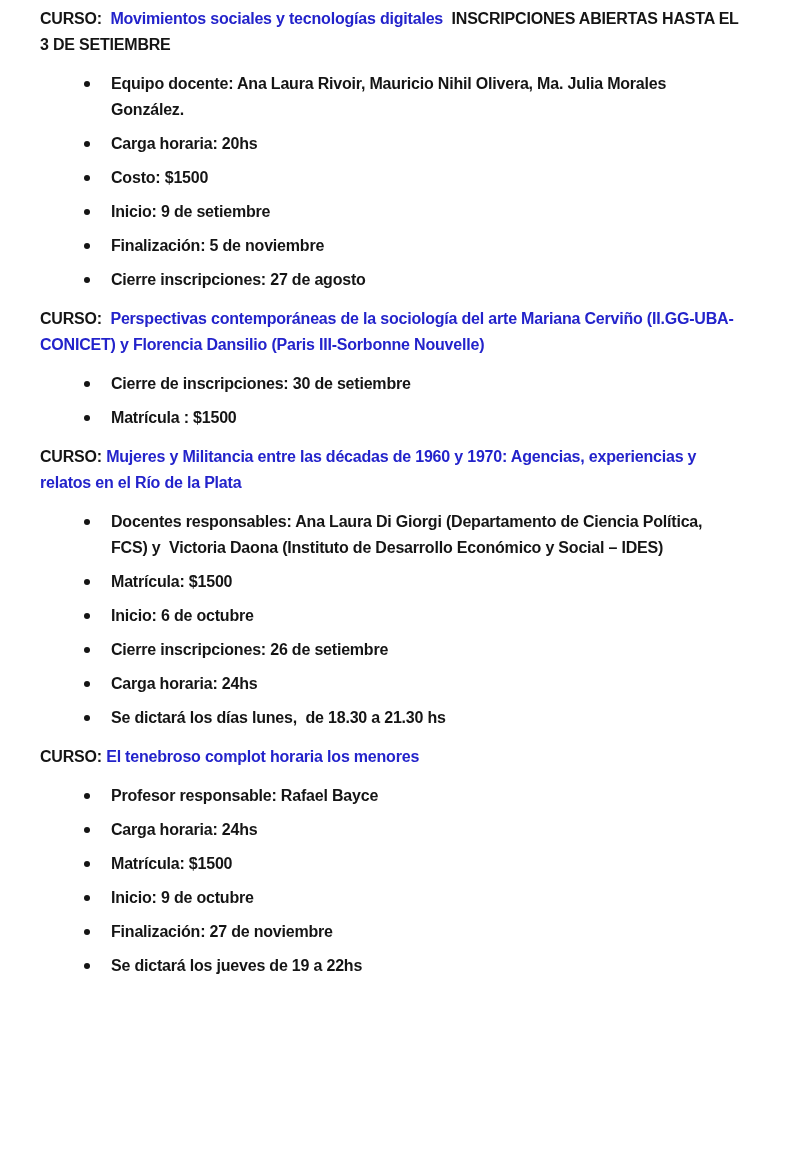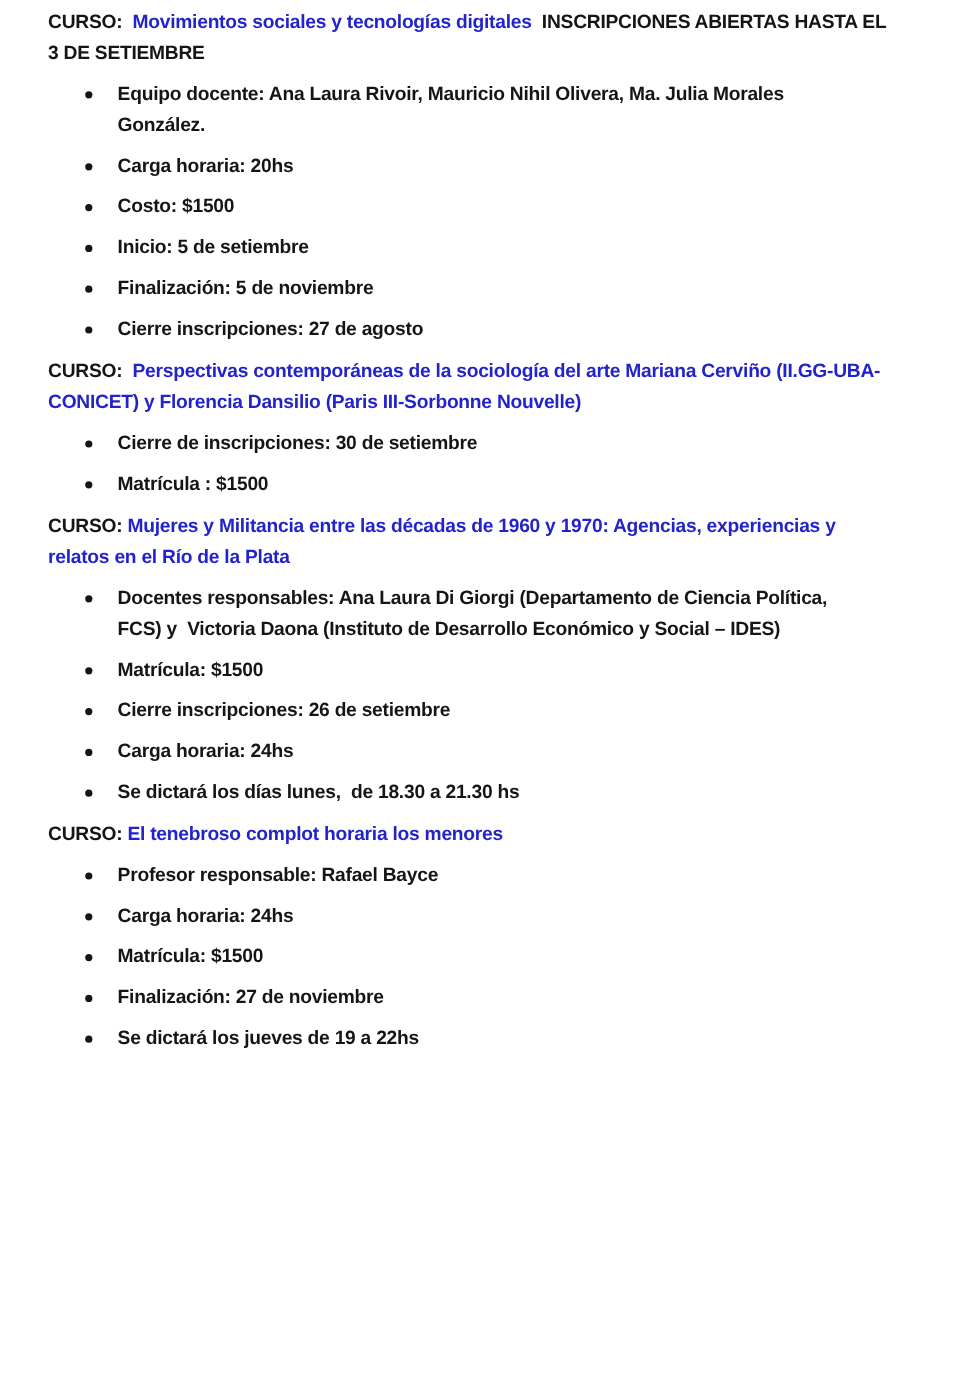--- a/index.html
+++ b/index.html
@@ -36,21 +36,21 @@
     color:var(--link-color);
     text-decoration-thickness:1.5px;
     text-underline-offset:3px;
     cursor:pointer;
   }
   .seg.link-plain{
     color:var(--link-color);
     text-decoration:none;
   }
   ul.course-bullets{
-    margin:0;
+    margin:13px;
     padding:0;
     list-style:none;
     max-width:680px;
   }
   ul.course-bullets li{
     position:relative;
     margin:8px 0;
     margin-left:30px;
     padding-left:28px;
     max-width:650px;
@@ -71,49 +71,51 @@
 <body>
 
 <div class="page">
   <div>
   <section class="course">
     <p class="course-header"><span class="seg label">CURSO:  </span><a class="seg link">Movimientos sociales y tecnologías digitales</a><span class="seg label">  INSCRIPCIONES ABIERTAS HASTA EL 3 DE SETIEMBRE</span></p>
     <ul class="course-bullets">
           <li>Equipo docente: Ana Laura Rivoir, Mauricio Nihil Olivera, Ma. Julia Morales González.</li>
           <li>Carga horaria: 20hs</li>
           <li>Costo: $1500</li>
-          <li>Inicio: 5 de setiembre</li>
+          <li>Inicio: 9 de setiembre</li>
           <li>Finalización: 5 de noviembre</li>
           <li>Cierre inscripciones: 27 de agosto</li>
         </ul>
   </section>
 
   <section class="course">
     <p class="course-header"><span class="seg label">CURSO:  </span><a class="seg link">Perspectivas contemporáneas de la sociología del arte Mariana Cerviño</a><span class="seg link-plain"> (II.GG-UBA-CONICET) y Florencia Dansilio (Paris III-Sorbonne Nouvelle)</span></p>
     <ul class="course-bullets">
           <li>Cierre de inscripciones: 30 de setiembre</li>
           <li>Matrícula : $1500</li>
         </ul>
   </section>
 
   <section class="course">
     <p class="course-header"><span class="seg label">CURSO: </span><a class="seg link">Mujeres y Militancia entre las décadas de 1960 y 1970: Agencias, experiencias y relatos en el Río de la Plata</a></p>
     <ul class="course-bullets">
           <li>Docentes responsables: Ana Laura Di Giorgi (Departamento de Ciencia Política, FCS) y  Victoria Daona (Instituto de Desarrollo Económico y Social – IDES)</li>
           <li>Matrícula: $1500</li>
+          <li>Inicio: 6 de octubre</li>
           <li>Cierre inscripciones: 26 de setiembre</li>
           <li>Carga horaria: 24hs</li>
           <li>Se dictará los días lunes,  de 18.30 a 21.30 hs</li>
         </ul>
   </section>
 
   <section class="course">
     <p class="course-header"><span class="seg label">CURSO: </span><a class="seg link">El tenebroso complot horaria los menores</a></p>
     <ul class="course-bullets">
           <li>Profesor responsable: Rafael Bayce</li>
           <li>Carga horaria: 24hs</li>
           <li>Matrícula: $1500</li>
+          <li>Inicio: 9 de octubre</li>
           <li>Finalización: 27 de noviembre</li>
           <li>Se dictará los jueves de 19 a 22hs</li>
         </ul>
   </section>
 </div>
 </div>
 
 </body></html>

